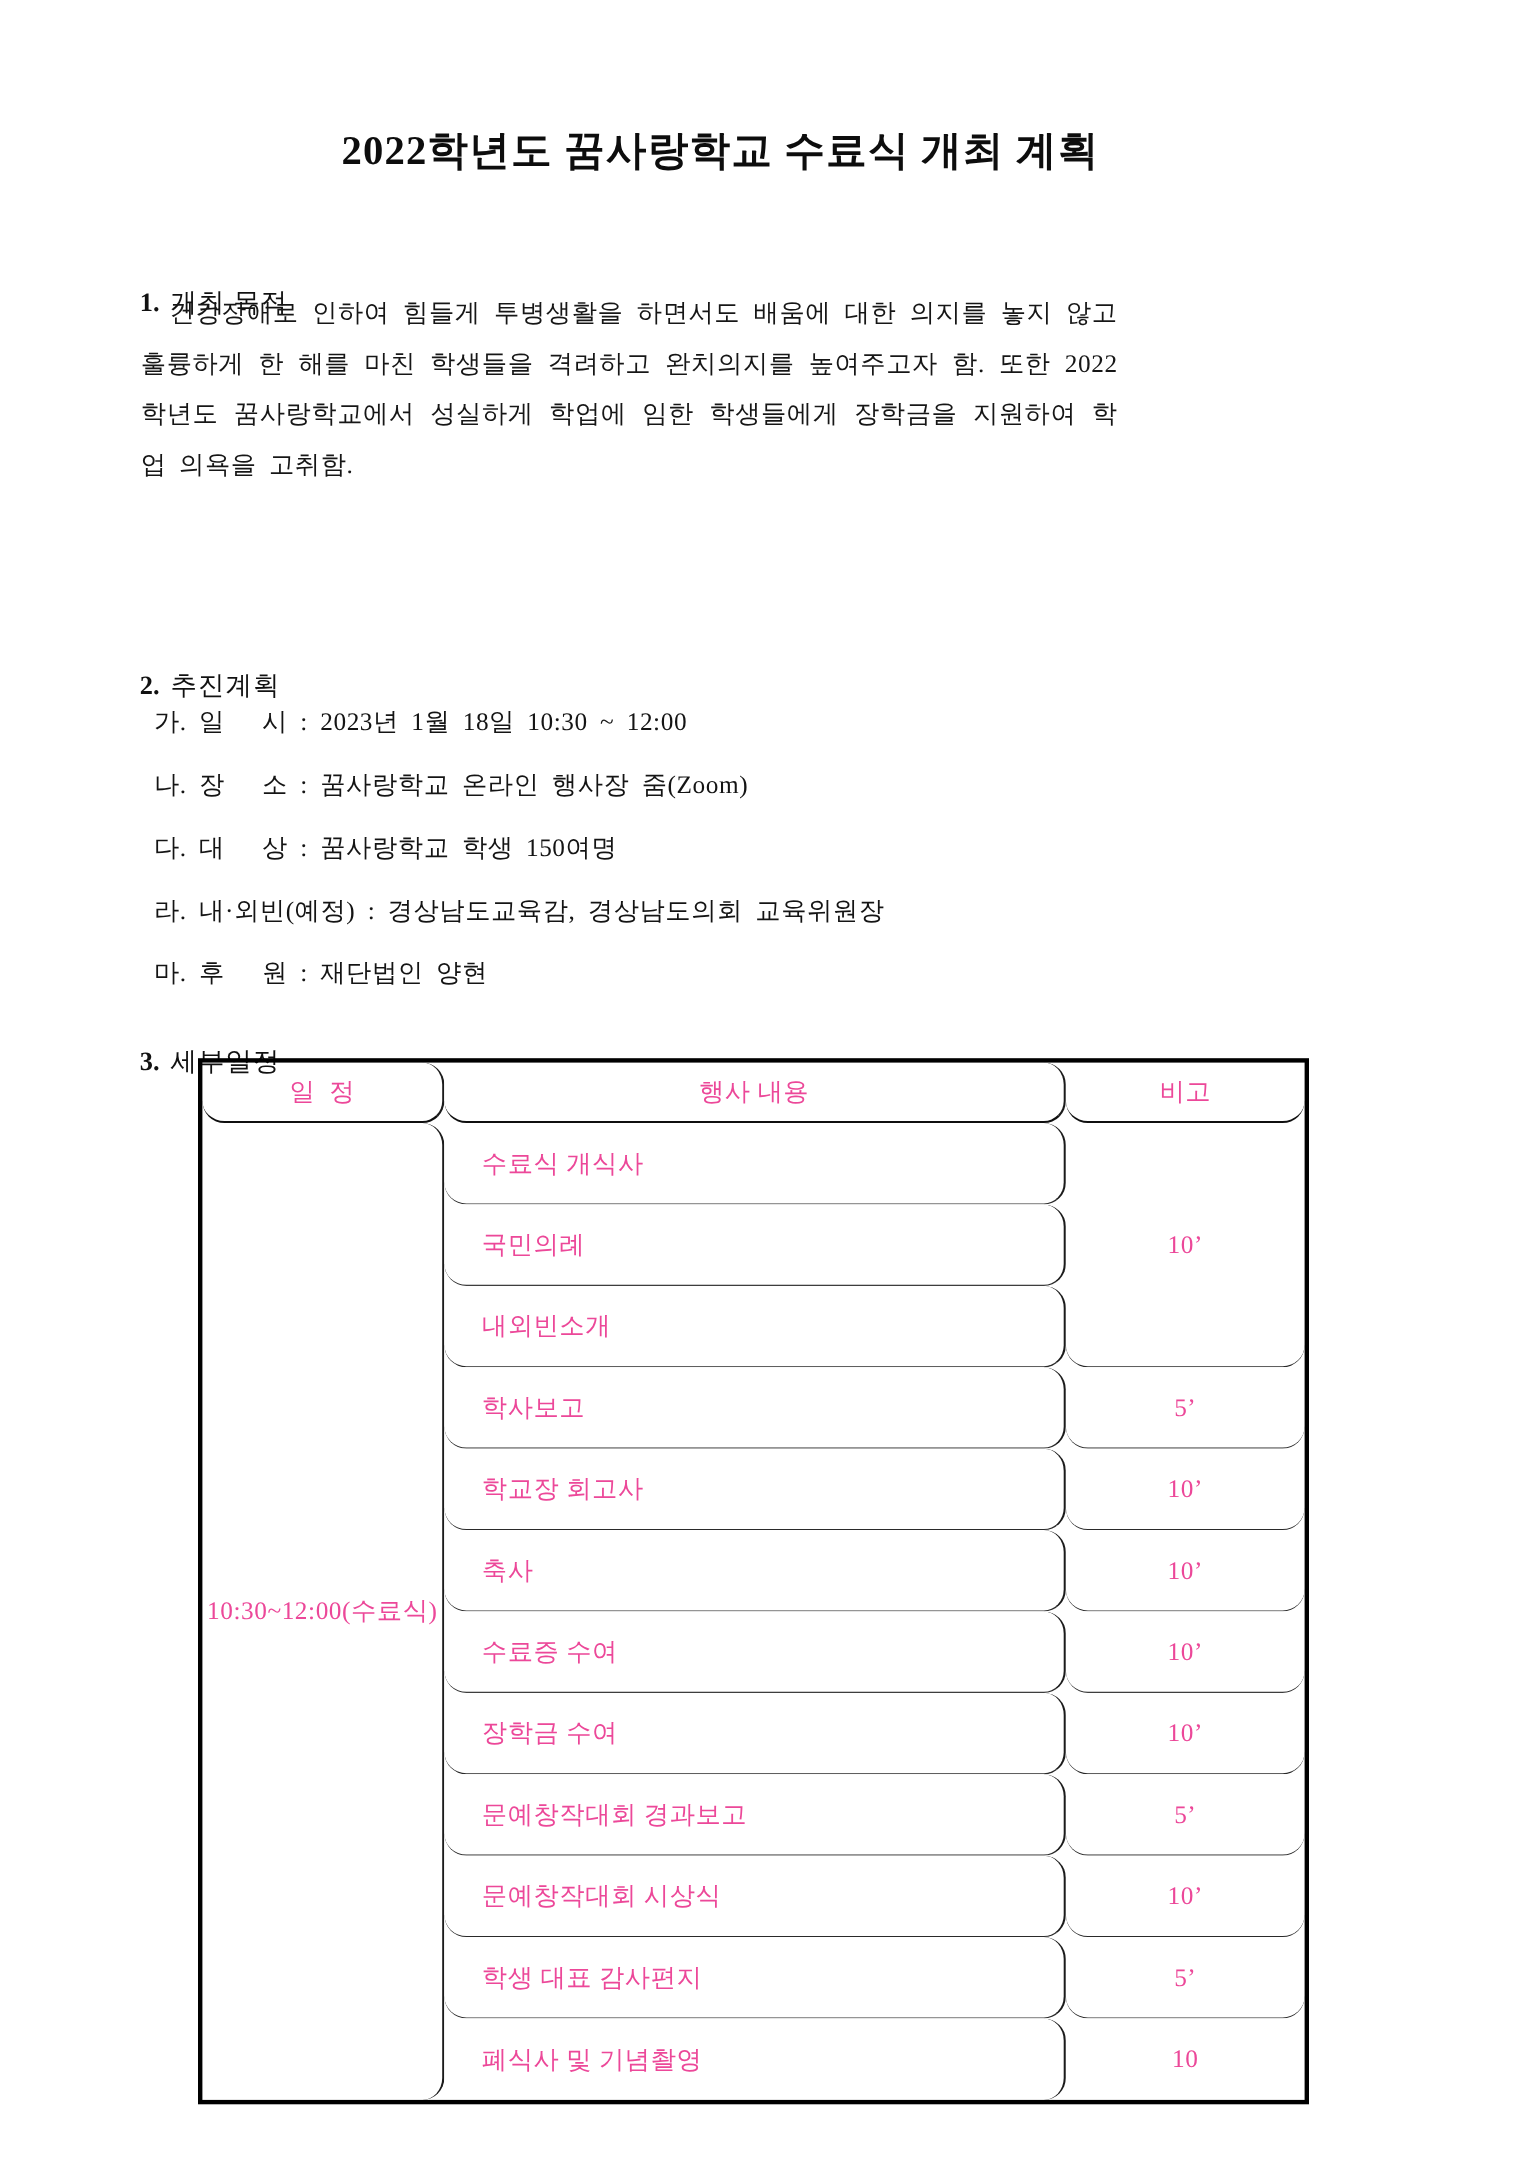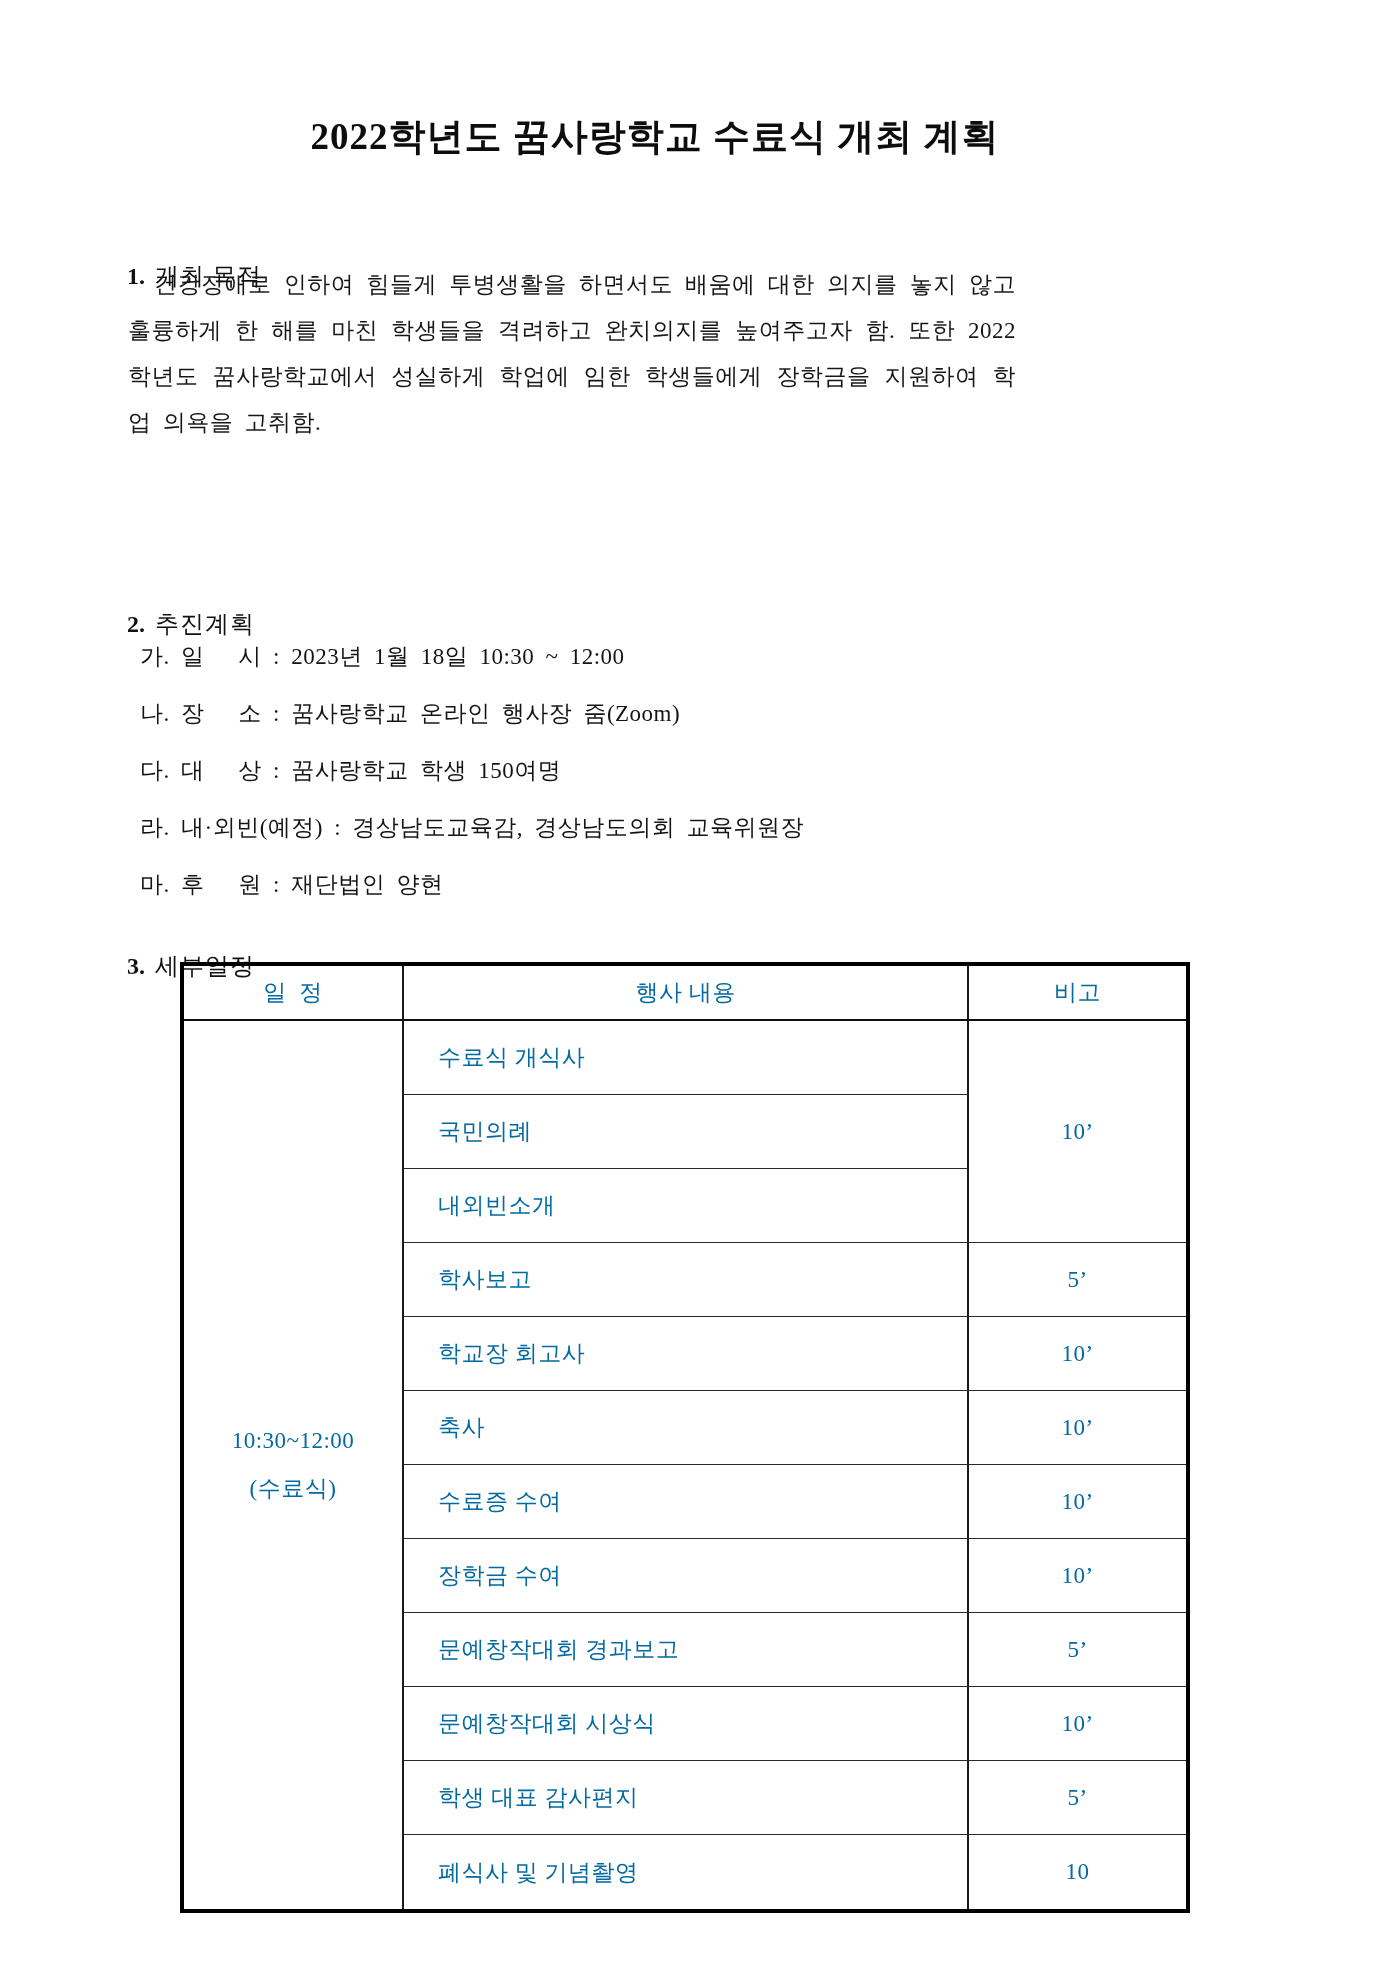--- a/index.html
+++ b/index.html
@@ -34,25 +34,25 @@
     list-style:none;margin:0;padding:0;
   }
   .plan-list li{white-space:pre-wrap;}
   .schedule-table{
     position:absolute;left:180px;top:962px;width:1002px;height:943px;
     border:4px solid #000;display:grid;
     grid-template-columns:220px 565px 1fr;
     grid-template-rows:55px repeat(12,1fr);
     box-sizing:content-box;font-size:23px;letter-spacing:0.5px;
   }
-  .cell{display:flex;align-items:center;box-sizing:border-box;color:#0369a1;}
+  .cell{display:flex;align-items:center;box-sizing:border-box;color:#ec4899;border-radius:20px;}
   .hcell{justify-content:center;border-bottom:2px solid #0f0f0f;white-space:pre-wrap;}
   .vr{border-right:2px solid #1b1b1b;}
   .bb{border-bottom:1.5px solid #2a2a2a;}
-  .time-cell{flex-direction:column;justify-content:center;text-align:center;line-height:48px;}
+  .time-cell{justify-content:center;text-align:center;line-height:48px;}
   .content-cell{padding-left:34px;}
   .note-cell{justify-content:center;}
 </style>
 </head>
 <body>
 
 <div class="page">
 
   <div class="doc-title">2022학년도 꿈사랑학교 수료식 개최 계획</div>
 

